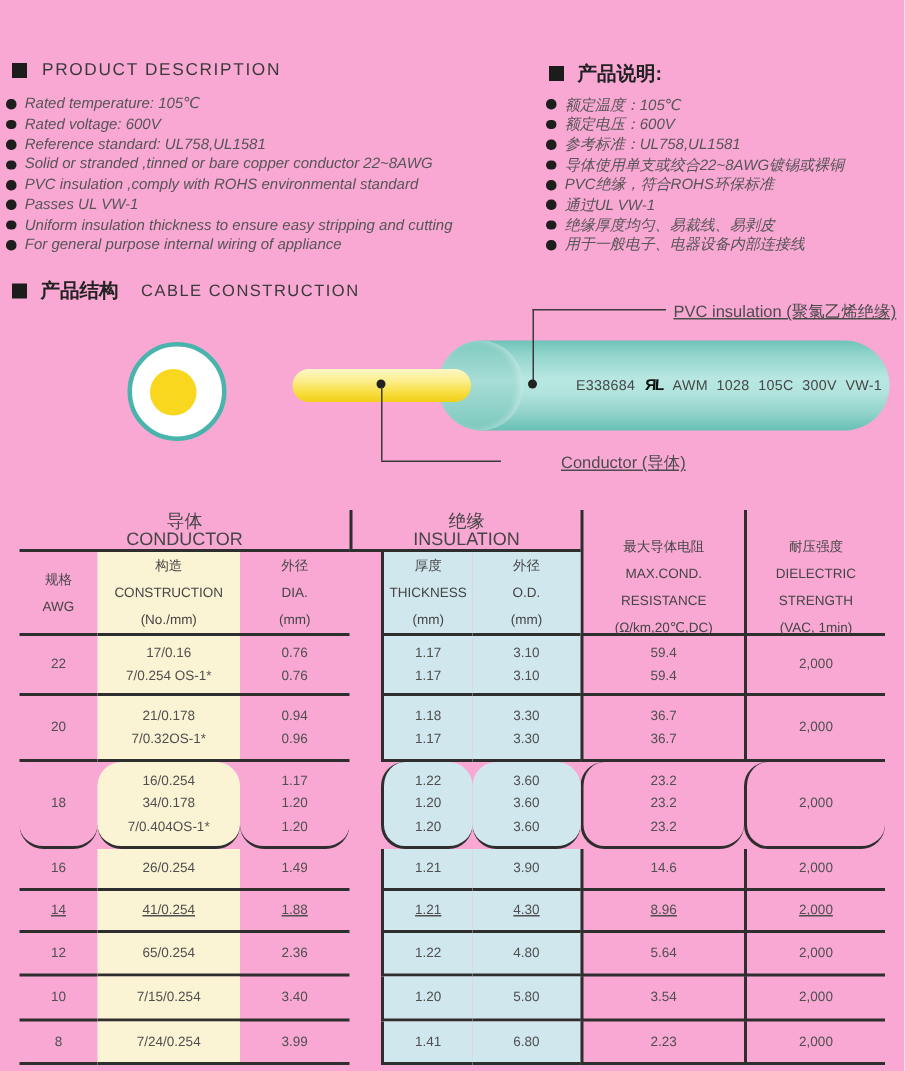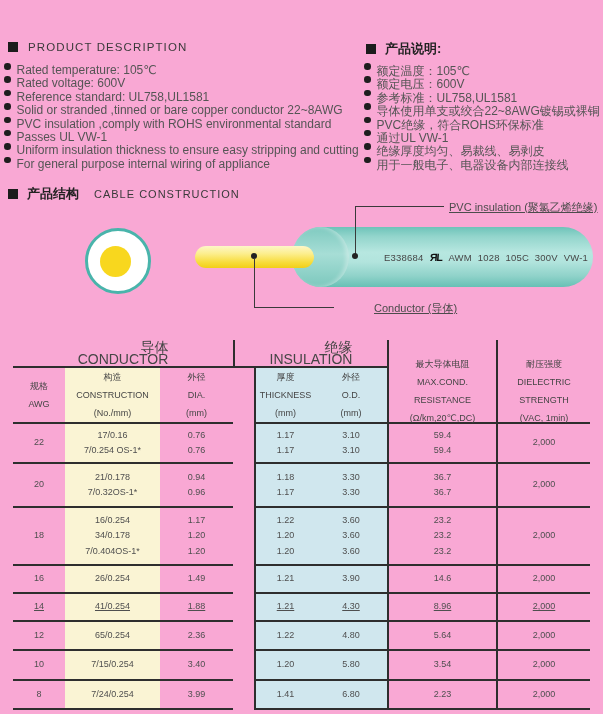--- a/index.html
+++ b/index.html
@@ -9,21 +9,21 @@
 
   
   .sec-title{display:flex;align-items:center;}
   .sq{width:10px;height:10px;background:#1c1c1c;flex:0 0 auto;}
   .t-en{font-size:11.5px;letter-spacing:1.1px;color:#3a3a3a;margin-left:10px;}
   .t-cn{font-size:13px;font-weight:bold;color:#222;margin-left:9px;}
   .t-en2{font-size:11px;letter-spacing:1px;color:#3a3a3a;margin-left:15px;}
 
   
   .blist{display:block;}
-  .bitem{display:flex;align-items:flex-start;height:13.4px;font-size:12px;color:#555;white-space:nowrap;}
+  .bitem{display:flex;align-items:center;height:13.4px;font-size:10px;color:#555;white-space:nowrap;font-style:italic;}
   .bullet{width:6.5px;height:6.5px;border-radius:50%;background:#1e1e1e;margin-right:6px;flex:0 0 auto;}
 
   
   .xsec-outer{width:60px;height:60px;border:3.5px solid #49b4ab;border-radius:50%;background:#fff;
               display:flex;align-items:center;justify-content:center;}
   .xsec-core{width:31px;height:31px;border-radius:50%;background:#f8d71e;margin-right:6px;}
   .cable-body{width:301px;height:60px;border-radius:30px;
     background:linear-gradient(180deg,#6ec3b9 0%,#93d5cc 16%,#b7e7e0 42%,#b2e4dd 58%,#8fd2c9 82%,#67c0b5 100%);}
   .cable-cap{width:57px;height:60px;border-radius:50%;
     background:linear-gradient(180deg,#7fcac0 0%,#a7ded6 45%,#7cc8bd 100%);
@@ -46,28 +46,28 @@
         font-size:9px;color:#4f4f4f;}
   .cell{display:flex;align-items:center;justify-content:center;text-align:center;
         white-space:pre-line;line-height:15.5px;}
   .hcell{display:flex;flex-direction:column;align-items:center;justify-content:center;text-align:center;
          white-space:pre-line;line-height:18px;color:#454545;}
   .bb{border-bottom:2px solid #2e2e2e;}
   .bl{border-left:2px solid #2e2e2e;}
   .bg-y{background:#faf4d4;}
   .bg-b{background:#d0e7ee;}
   .g1{grid-row:1;} .g2{grid-row:2;}
-  .r3{grid-row:3;} .r4{grid-row:4;} .r5{grid-row:5;} .r6{grid-row:6;}
+  .r3{grid-row:3;} .r4{grid-row:4;} .r5{grid-row:5;border-radius:16px;} .r6{grid-row:6;}
   .r7{grid-row:7;text-decoration:underline;} .r8{grid-row:8;} .r9{grid-row:9;} .r10{grid-row:10;}
   .c1{grid-column:1;} .c2{grid-column:2;} .c3{grid-column:3;} .c4{grid-column:4;margin-left:21px;}
   .c5{grid-column:5;} .c6{grid-column:6;} .c7{grid-column:7;}
   .span-cond{grid-column:1/4;}
   .span-ins{grid-column:4/6;}
   .span2r{grid-row:1/3;padding-top:20px;box-sizing:border-box;}
-  .ghead{line-height:12px;font-size:14px;color:#454545;text-align:right;}
+  .ghead{line-height:12px;font-size:12px;color:#454545;}
 </style>
 </head>
 <body>
 
 <div class="page">
 
   <div class="abs sec-title" style="left:8px;top:41px;">
     <span class="sq"></span>
     <span class="t-en">PRODUCT DESCRIPTION</span>
   </div>

